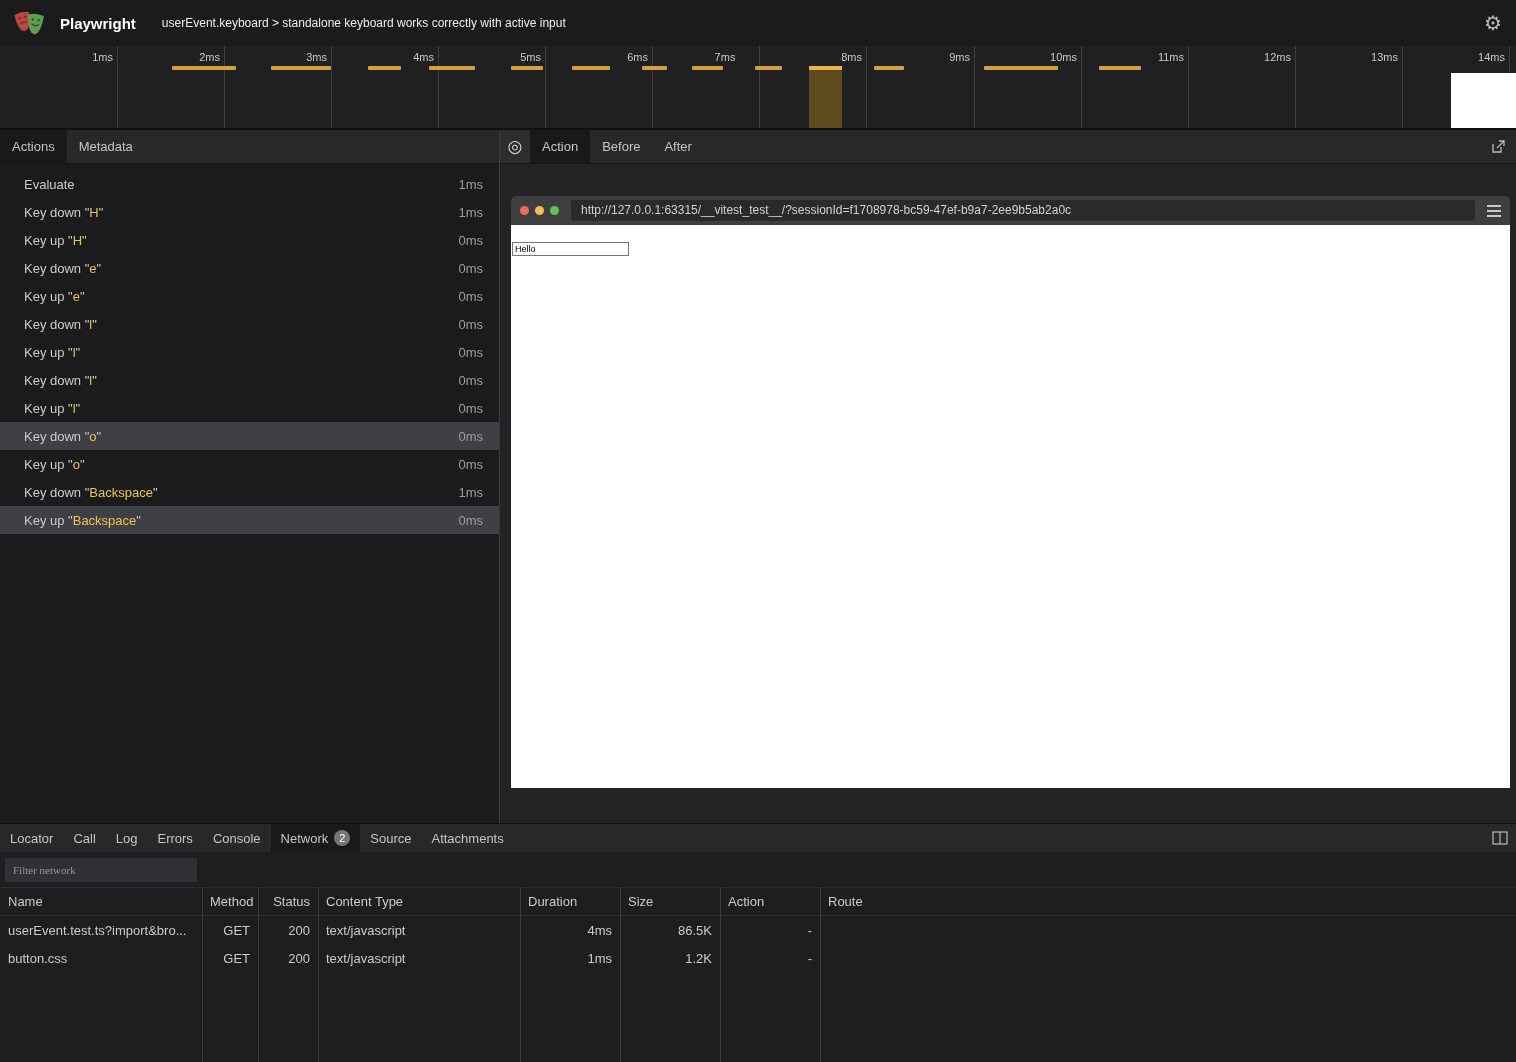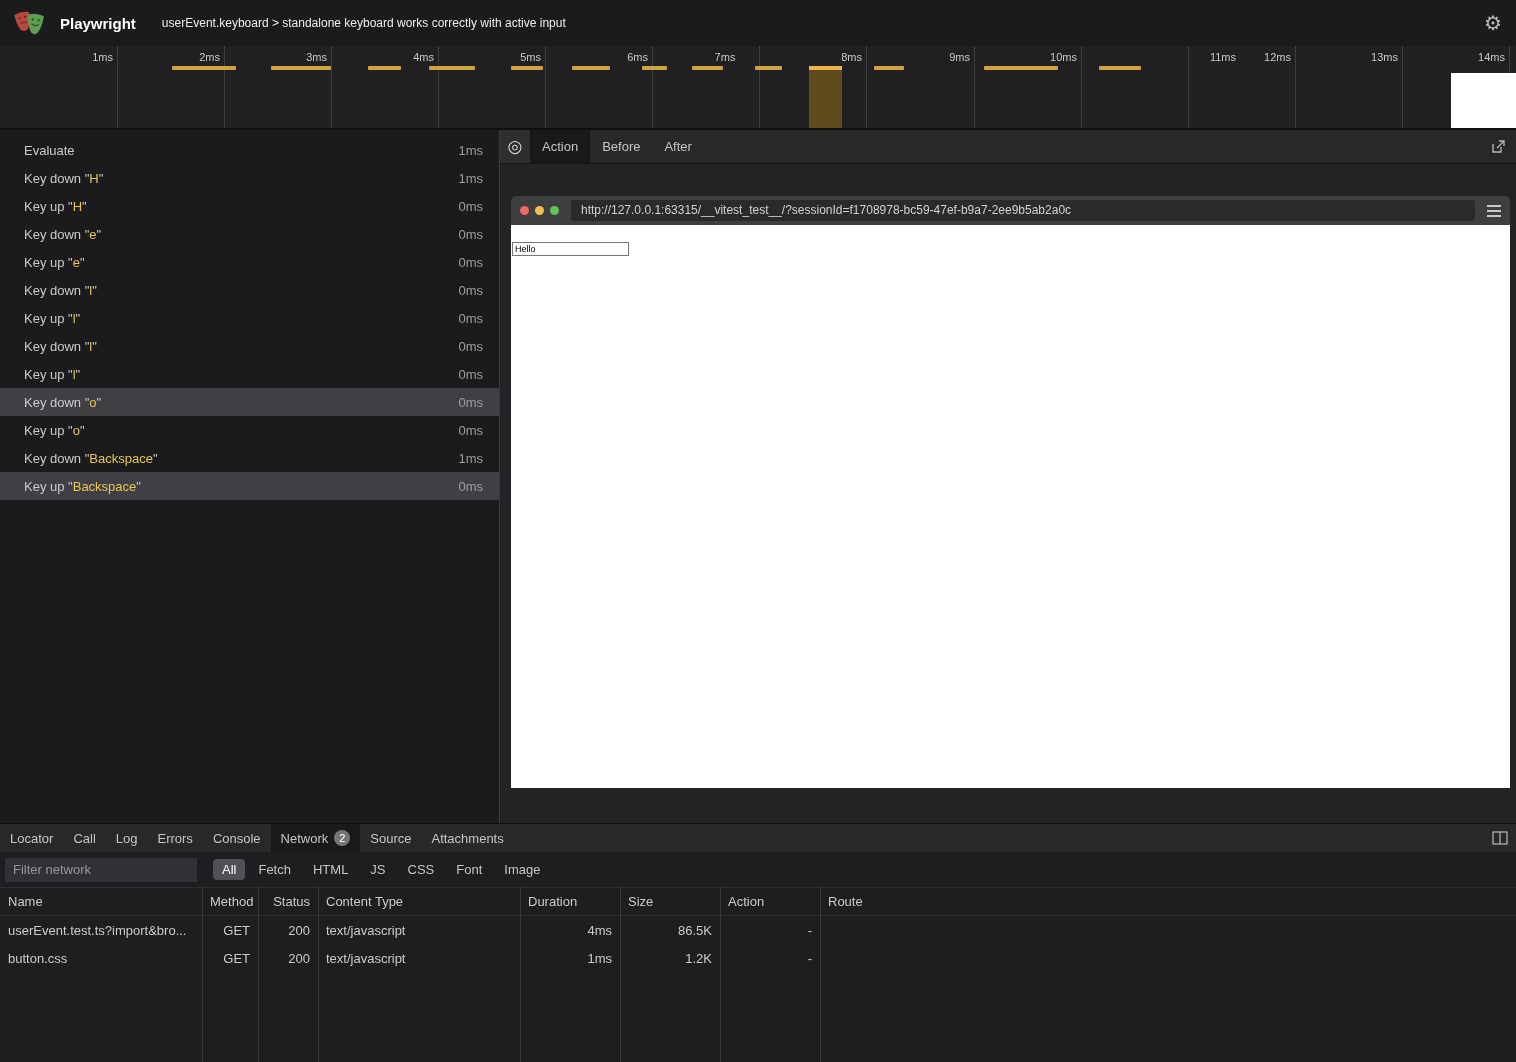--- a/index.html
+++ b/index.html
@@ -65,21 +65,21 @@
   .page-input { position: absolute; left: 1px; top: 1px; width: 117px; height: 14px; border: 1px solid #767676; background: #fff; color: #000; font-size: 9px; font-family: "Liberation Sans", sans-serif; padding: 0 2px; margin-top: 16px; }
 
   
   .bottom-panel { flex: 1; border-top: 1px solid #101010; background: #1e1e20; display: flex; flex-direction: column; min-height: 0; }
   .bottom-tabbar { height: 28px; flex: none; background: #28282b; display: flex; align-items: stretch; }
   .bottom-tabbar .tab { padding: 0 10px; }
   .badge { background: #757578; color: #ffffff; border-radius: 50%; min-width: 16px; height: 16px; font-size: 11px; display: flex; align-items: center; justify-content: center; margin-left: 6px; }
   .layout-btn { margin-left: auto; display: flex; align-items: center; padding: 0 8px; cursor: pointer; }
 
   .filter-row { height: 35px; flex: none; display: flex; align-items: center; padding: 0 5px; }
-  .filter-input { width: 192px; height: 24px; background: #313135; border: none; outline: none; color: #cccccc; font-size: 13px; padding: 0 8px; font-family: Liberation Sans, sans-serif; }
+  .filter-input { width: 192px; height: 24px; background: #313135; border: none; outline: none; color: #cccccc; font-size: 11px; padding: 0 8px; font-family: Liberation Serif, serif; }
   .filter-input::placeholder { color: #969696; }
   .chips { display: flex; align-items: center; margin-left: 16px; gap: 4px; }
   .chip { padding: 3px 9px; border-radius: 4px; color: #c5c5c5; cursor: pointer; }
   .chip.selected { background: #505055; color: #ffffff; }
 
   .net-table { flex: 1; position: relative; min-height: 0; overflow: hidden; }
   .col-divider { position: absolute; top: 0; bottom: 0; width: 1px; background: #39393c; }
   .net-header { display: flex; height: 29px; align-items: center; border-top: 1px solid #2c2c2f; border-bottom: 1px solid #2c2c2f; position: relative; }
   .net-row { display: flex; height: 28px; align-items: center; position: relative; cursor: pointer; }
   .ncell { flex: none; padding: 0 8px; white-space: nowrap; overflow: hidden; }
@@ -127,21 +127,21 @@
       <div class="tl-label" style="left: 588px;">6ms</div>
       <div class="tl-line" style="left: 759px;"></div>
       <div class="tl-label" style="left: 695px; text-align: center;">7ms</div>
       <div class="tl-line" style="left: 866px;"></div>
       <div class="tl-label" style="left: 802px;">8ms</div>
       <div class="tl-line" style="left: 974px;"></div>
       <div class="tl-label" style="left: 910px;">9ms</div>
       <div class="tl-line" style="left: 1081px;"></div>
       <div class="tl-label" style="left: 1017px;">10ms</div>
       <div class="tl-line" style="left: 1188px;"></div>
-      <div class="tl-label" style="left: 1176px; text-align: right;">11ms</div>
+      <div class="tl-label" style="left: 1124px; text-align: right;">11ms</div>
       <div class="tl-line" style="left: 1295px;"></div>
       <div class="tl-label" style="left: 1231px;">12ms</div>
       <div class="tl-line" style="left: 1402px;"></div>
       <div class="tl-label" style="left: 1338px;">13ms</div>
       <div class="tl-line" style="left: 1509px;"></div>
       <div class="tl-label" style="left: 1445px;">14ms</div>
       <div class="tl-selection" style="left: 809px; width: 33px;"></div>
       <div class="tl-bar" style="left: 172px; width: 64px;"></div>
       <div class="tl-bar" style="left: 271px; width: 60px;"></div>
       <div class="tl-bar" style="left: 368px; width: 33px;"></div>
@@ -154,20 +154,28 @@
       <div class="tl-bar" style="left: 874px; width: 30px;"></div>
       <div class="tl-bar" style="left: 984px; width: 74px;"></div>
       <div class="tl-bar" style="left: 1099px; width: 42px;"></div>
       <div class="tl-selection-top" style="left: 809px; width: 33px;"></div>
       <div class="tl-thumb" style="left: 1451px; width: 65px;"></div>
     </div>
 
   <div class="main">
 
     <div class="left-panel">
+      <div class="tabbar" id="actions-tabbar">
+          <div class="tab selected">
+            <span>Actions</span>
+          </div>
+          <div class="tab">
+            <span>Metadata</span>
+          </div>
+        </div>
       <div class="action-list" id="action-list">
           <div class="action-row">
             <span>Evaluate</span>
             <span class="action-time">1ms</span>
           </div>
           <div class="action-row">
             <span>Key down&nbsp;</span>
             <span class="key-quote">"</span>
             <span class="key-name">H</span>
             <span class="key-quote">"</span>
@@ -328,29 +336,20 @@
         </div>
         <div class="layout-btn">
           <svg width="16" height="14" viewBox="0 0 16 14">
             <rect x="1" y="1" width="14" height="12" fill="none" stroke="#b9b9b9" stroke-width="1.2"></rect>
             <line x1="8" y1="1" x2="8" y2="13" stroke="#b9b9b9" stroke-width="1.2"></line>
           </svg>
         </div>
       </div>
     <div class="filter-row">
       <input class="filter-input" type="text" placeholder="Filter network" style="">
-      <div class="chips" id="chips">
-          <div class="chip selected">All</div>
-          <div class="chip">Fetch</div>
-          <div class="chip">HTML</div>
-          <div class="chip">JS</div>
-          <div class="chip">CSS</div>
-          <div class="chip">Font</div>
-          <div class="chip">Image</div>
-        </div>
     </div>
     <div class="net-table" id="net-table">
         <div class="net-header">
           <div class="ncell " style="width: 202px;">Name</div>
           <div class="ncell a-c" style="width: 56px;">Method</div>
           <div class="ncell a-c" style="width: 60px;">Status</div>
           <div class="ncell " style="width: 202px;">Content Type</div>
           <div class="ncell " style="width: 100px;">Duration</div>
           <div class="ncell " style="width: 100px;">Size</div>
           <div class="ncell " style="width: 100px;">Action</div>

